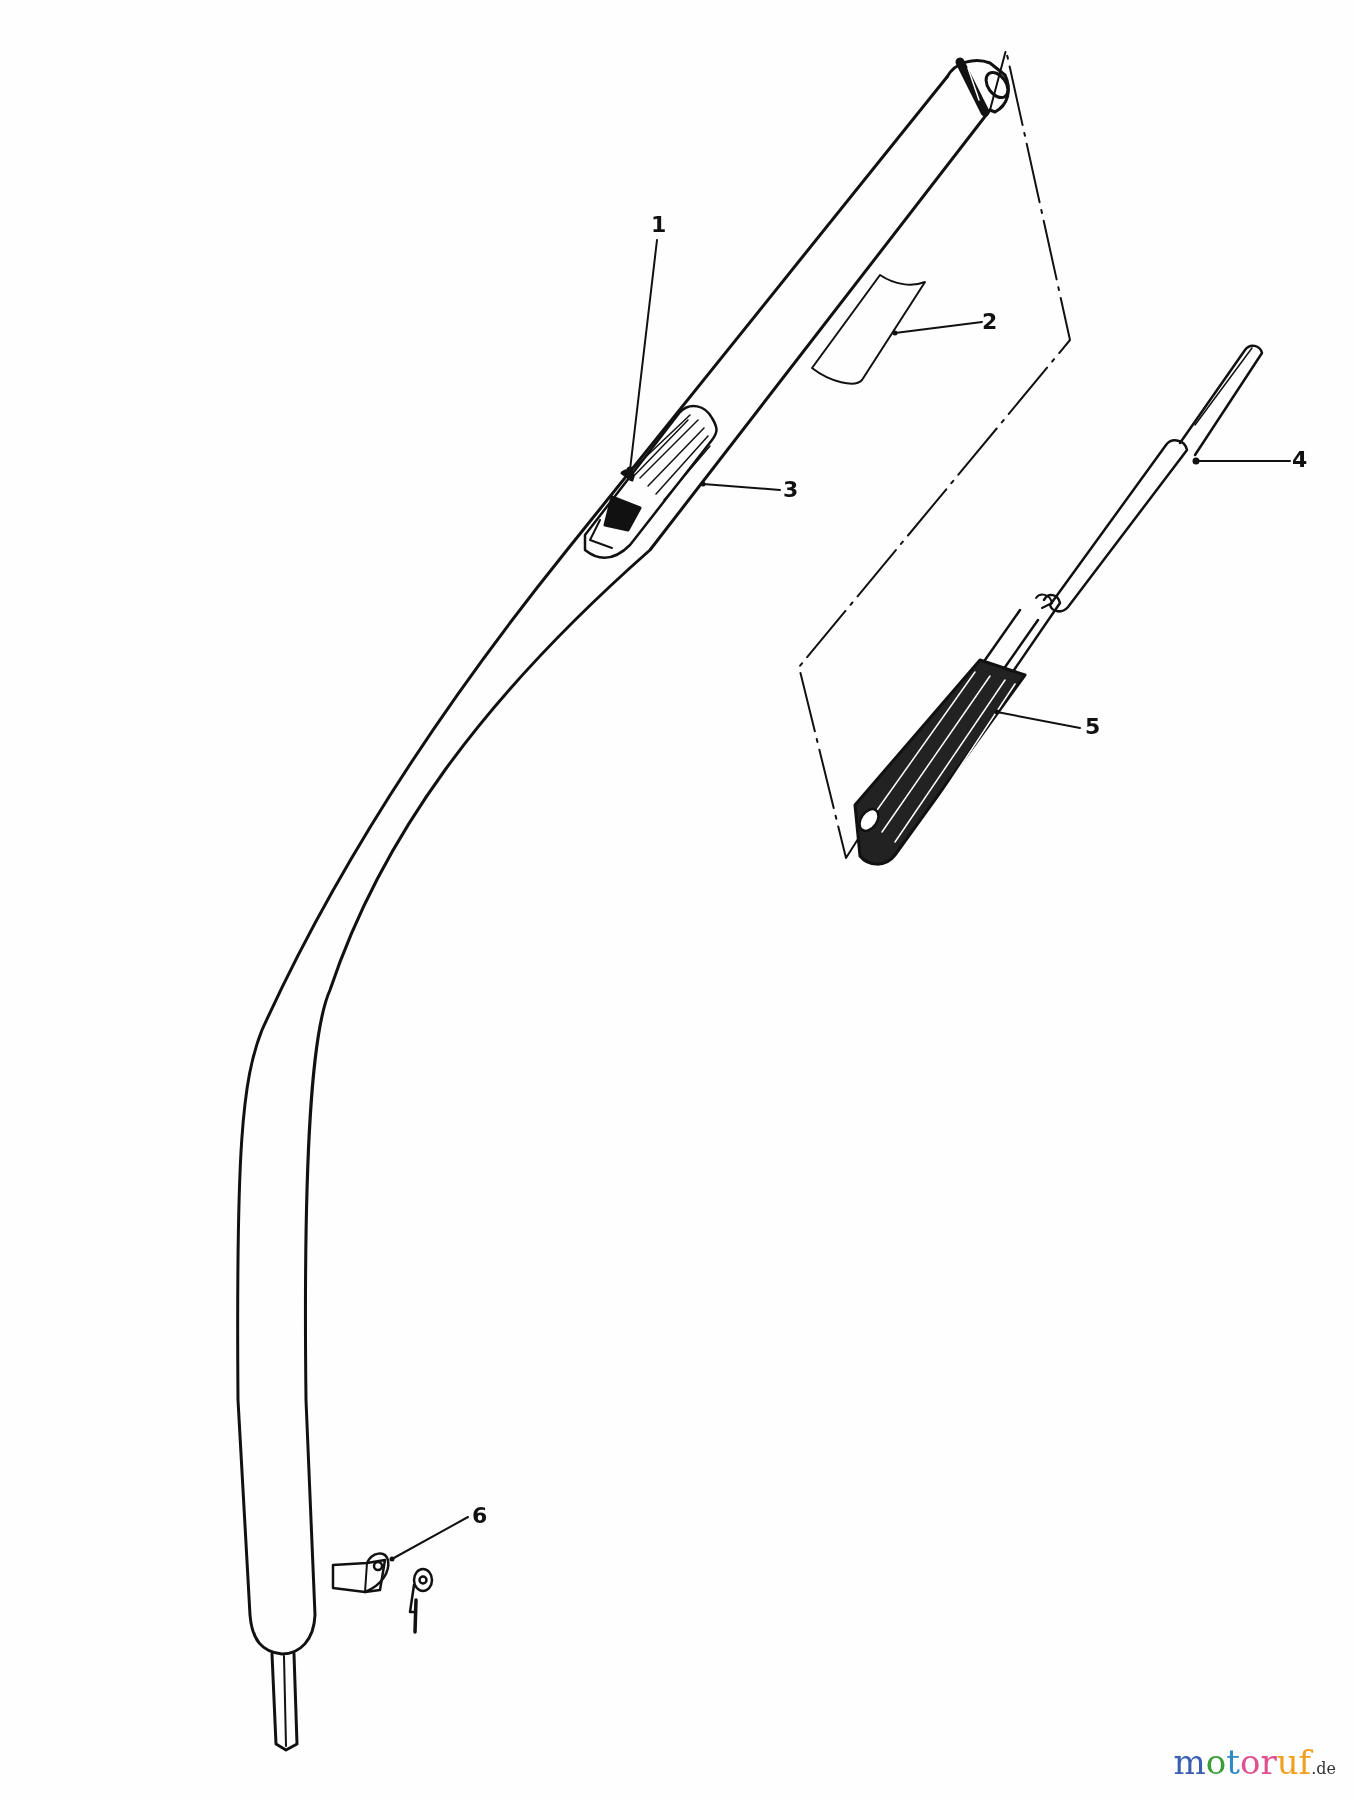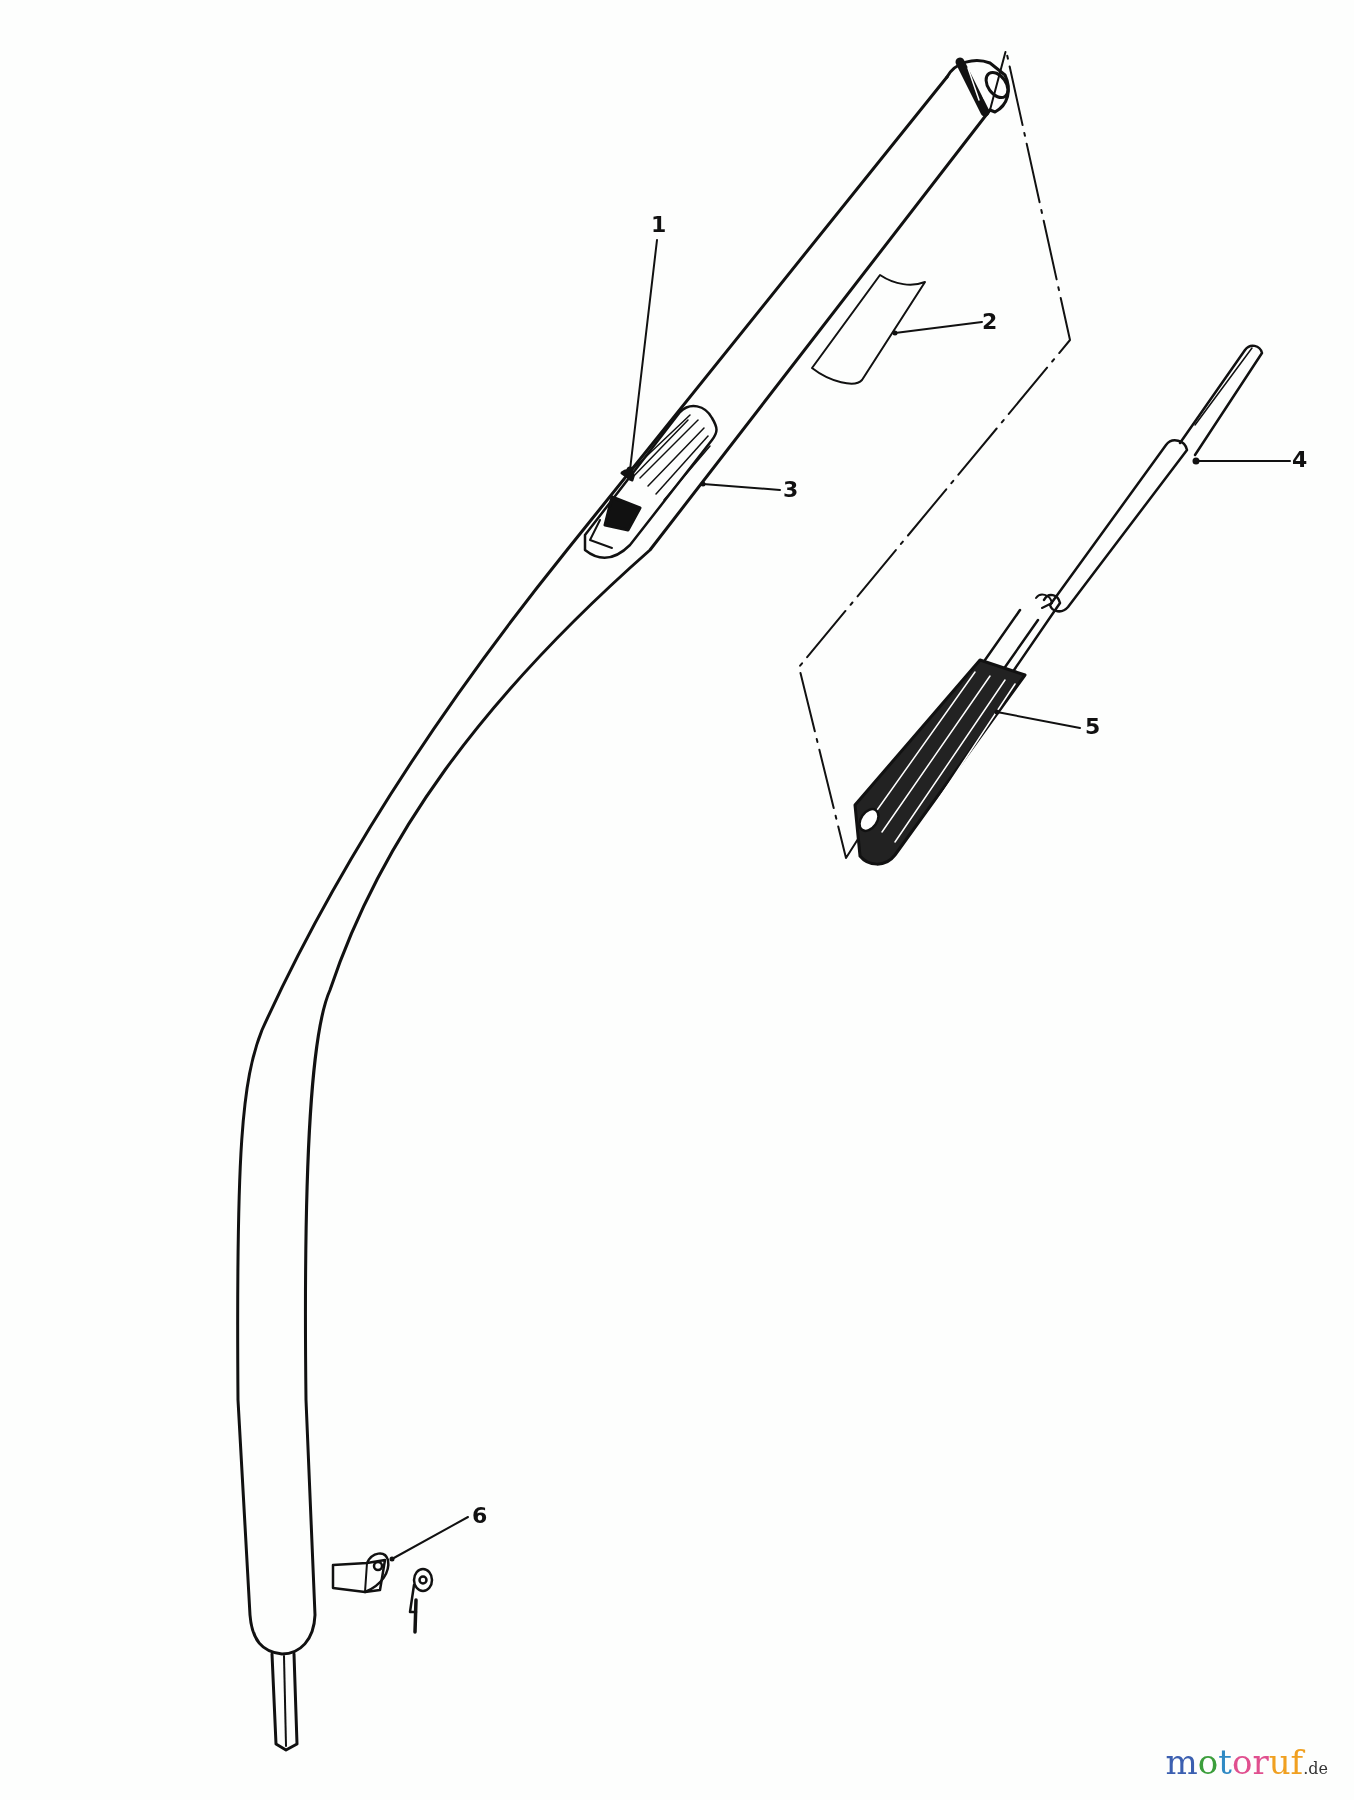--- a/index.html
+++ b/index.html
@@ -1,19 +1,19 @@
 <!DOCTYPE html>
 <html><head>
 <meta charset="utf-8">
 <style>
   html,body{margin:0;padding:0;background:#ffffff;}
   #canvas{position:relative;width:1354px;height:1800px;background:#fdfefd;overflow:hidden;}
   svg{position:absolute;left:0;top:0;}
   .callout{position:absolute;font-family:"DejaVu Sans",sans-serif;font-weight:bold;font-size:22px;color:#111;line-height:1;}
-  .brand{position:absolute;right:26px;bottom:18px;font-family:"DejaVu Serif",serif;font-size:34px;letter-spacing:0px;}
+  .brand{position:absolute;right:18px;bottom:18px;font-family:"DejaVu Serif",serif;font-size:34px;letter-spacing:0px;}
   .brand span{display:inline-block;}
   .brand .tld{font-size:16px;color:#333;}
 </style>
 </head>
 <body>
 
 <div id="canvas">
   <svg width="1354" height="1800" viewBox="0 0 1354 1800">
     <g fill="none" stroke="#111" stroke-width="3" stroke-linecap="round" stroke-linejoin="round">
 

